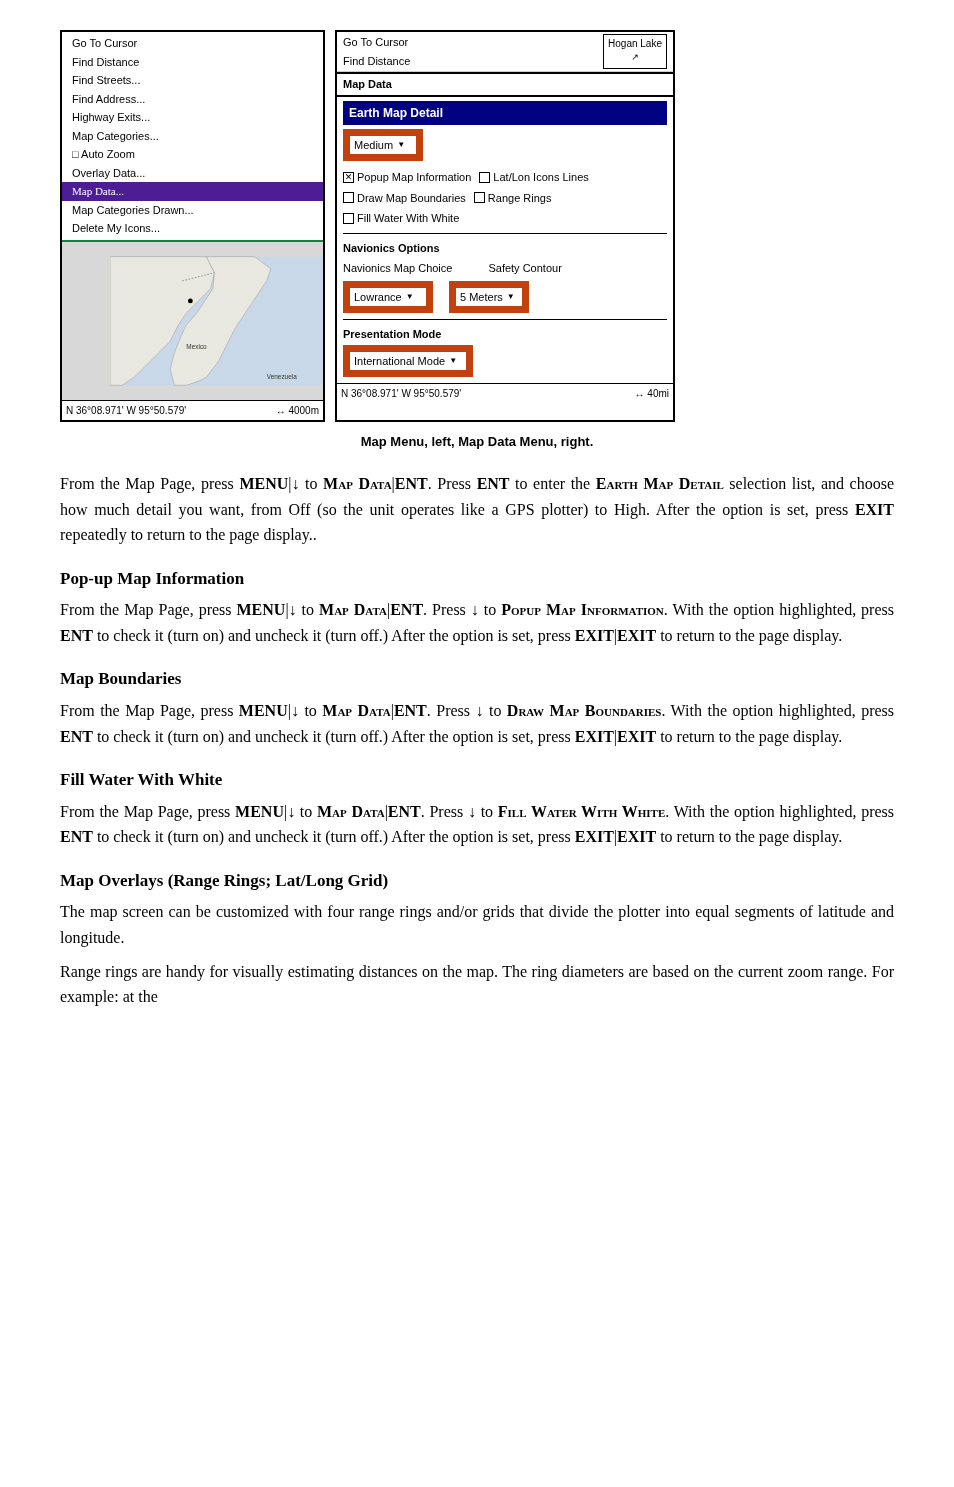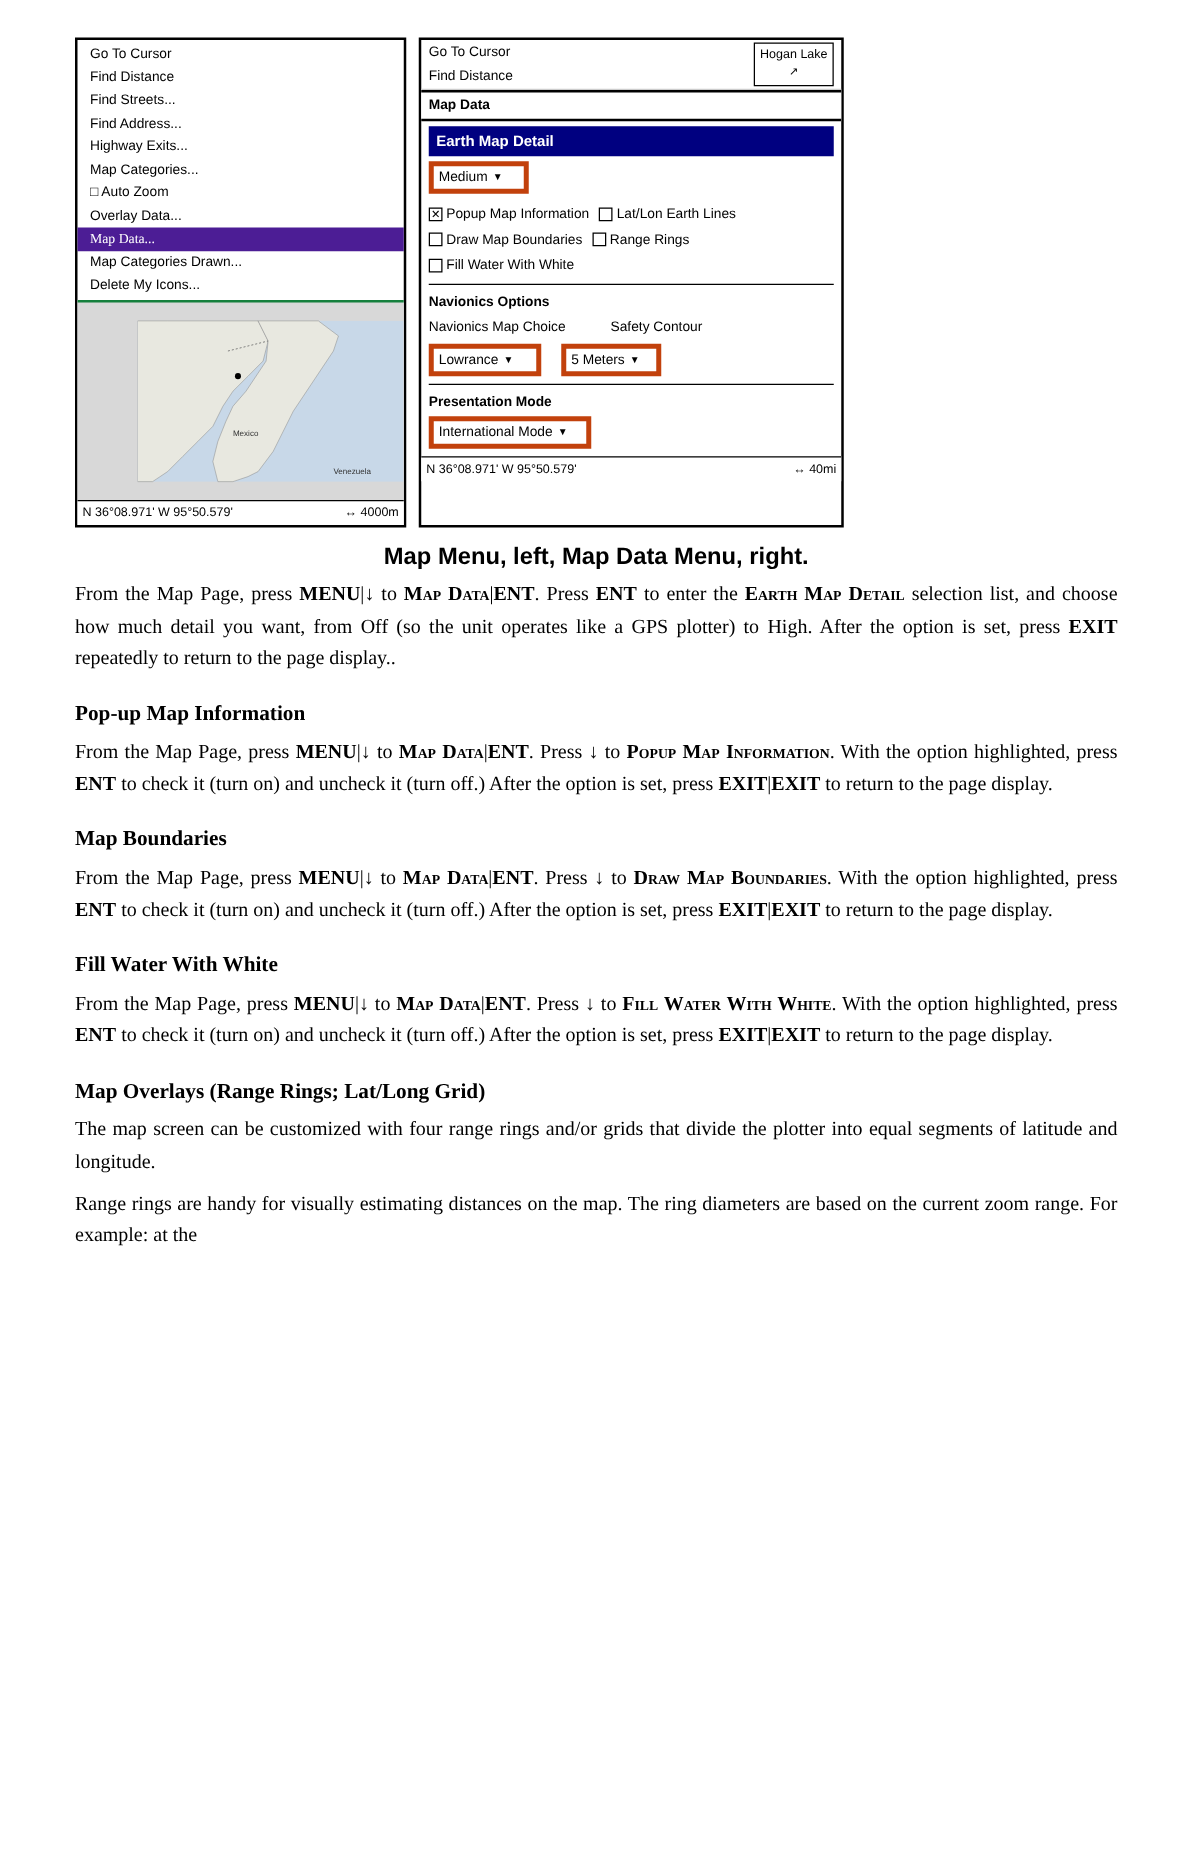--- a/index.html
+++ b/index.html
@@ -103,21 +103,21 @@
       font-size: 12px;
       margin: 4px 6px 2px 6px;
     }
     .detail-select-row {
       display: flex;
       align-items: center;
       padding: 2px 6px;
       margin-bottom: 4px;
     }
     .select-box {
-      border: 4px solid #c2410c;
+      border: 7px solid #c2410c;
       padding: 1px 4px;
       font-size: 11px;
       background: #fff;
       display: inline-flex;
       align-items: center;
       gap: 4px;
       min-width: 80px;
     }
     .select-arrow {
       font-size: 8px;
@@ -177,22 +177,22 @@
       display: flex;
       justify-content: space-between;
       background: #fff;
       margin-top: 4px;
     }
 
     
     .caption {
       text-align: center;
       font-weight: bold;
-      font-size: 19px;
-      margin-bottom: 3px;
+      font-size: 13px;
+      margin-bottom: 20px;
       font-family: Arial, Helvetica, sans-serif;
     }
 
     
     .section-title {
       font-weight: bold;
       font-size: 17px;
       margin-bottom: 6px;
       margin-top: 18px;
     }
@@ -276,21 +276,21 @@
         </div>
       </div>
 
       <div class="checkbox-row">
         <div class="checkbox-item">
           <div class="cb checked"></div>
           <span>Popup Map Information</span>
         </div>
         <div class="checkbox-item">
           <div class="cb"></div>
-          <span>Lat/Lon Earth Lines</span>
+          <span>Lat/Lon Icons Lines</span>
         </div>
       </div>
 
       <div class="checkbox-row">
         <div class="checkbox-item">
           <div class="cb"></div>
           <span>Draw Map Boundaries</span>
         </div>
         <div class="checkbox-item">
           <div class="cb"></div>

